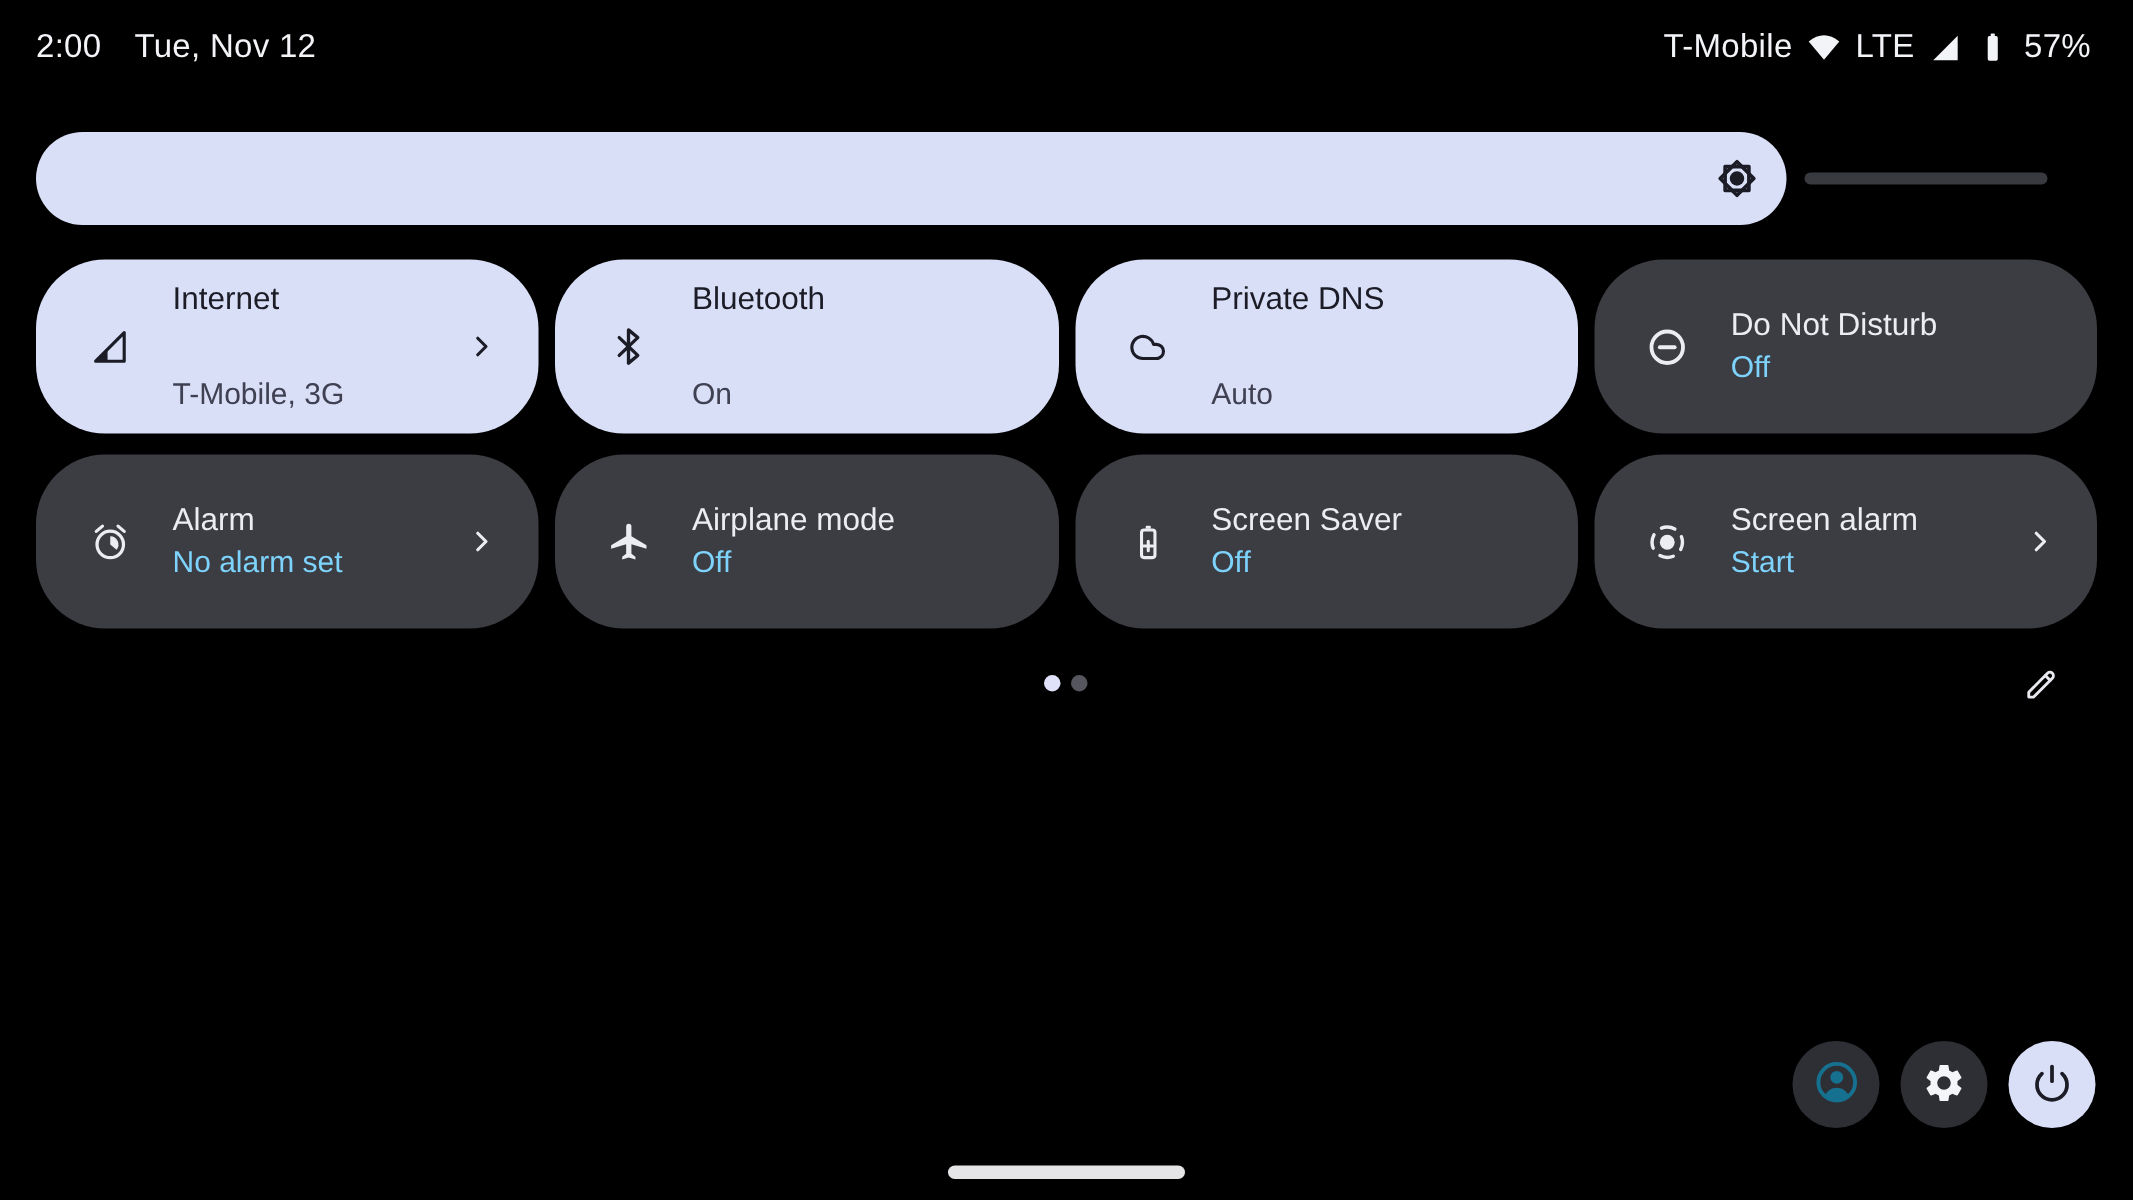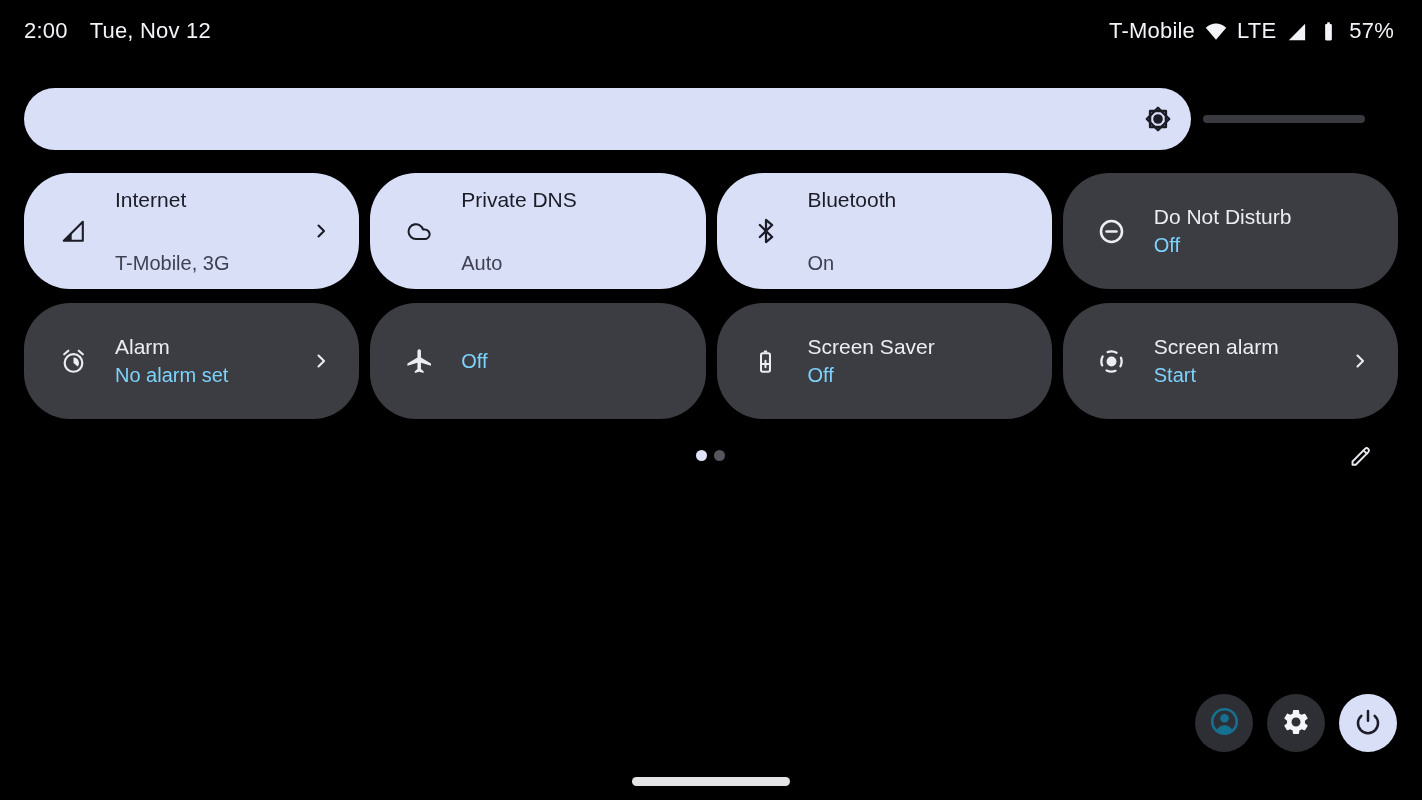--- a/index.html
+++ b/index.html
@@ -124,39 +124,39 @@
       </span>
       <span class="tile-chevron">
         <svg viewBox="0 0 24 24" width="24" height="24">
             <path d="M9.5 6.5 L15 12 L9.5 17.5" fill="none" stroke="currentColor" stroke-width="2.1" stroke-linecap="round" stroke-linejoin="round"></path>
           </svg>
       </span>
     </div>
 
     <div class="tile active">
       <span class="tile-icon">
+        <svg viewBox="0 0 24 24" width="28" height="28">
+          <path d="M6.7 6.9 L17.3 17.1 L12 21.5 L12 2.5 L17.3 6.9 L6.7 17.1" fill="none" stroke="currentColor" stroke-width="1.9" stroke-linejoin="round" stroke-linecap="round"></path>
+        </svg>
+      </span>
+      <span class="tile-text">
+        <span class="tile-title">Bluetooth</span>
+        <span class="tile-sub">On</span>
+      </span>
+    </div>
+
+    <div class="tile active">
+      <span class="tile-icon">
         <svg viewBox="0 0 24 24" width="29" height="29">
           <path d="M17.5 18.2 H9 a6.1 6.1 0 1 1 5.9-7.8 h1.6 a3.9 3.9 0 1 1 0 7.8 Z" fill="none" stroke="currentColor" stroke-width="1.7" stroke-linejoin="round"></path>
         </svg>
       </span>
       <span class="tile-text">
         <span class="tile-title">Private DNS</span>
         <span class="tile-sub">Auto</span>
-      </span>
-    </div>
-
-    <div class="tile active">
-      <span class="tile-icon">
-        <svg viewBox="0 0 24 24" width="28" height="28">
-          <path d="M6.7 6.9 L17.3 17.1 L12 21.5 L12 2.5 L17.3 6.9 L6.7 17.1" fill="none" stroke="currentColor" stroke-width="1.9" stroke-linejoin="round" stroke-linecap="round"></path>
-        </svg>
-      </span>
-      <span class="tile-text">
-        <span class="tile-title">Bluetooth</span>
-        <span class="tile-sub">On</span>
       </span>
     </div>
 
     <div class="tile">
       <span class="tile-icon">
         <svg viewBox="0 0 24 24" width="29" height="29">
           <circle cx="12" cy="12" r="8.7" fill="none" stroke="currentColor" stroke-width="2.1"></circle>
           <path d="M7.9 12 H16.1" stroke="currentColor" stroke-width="2.1" stroke-linecap="round"></path>
         </svg>
       </span>
@@ -185,20 +185,21 @@
       </span>
     </div>
 
     <div class="tile">
       <span class="tile-icon">
         <svg viewBox="0 0 24 24" width="29" height="29">
           <path d="M21.5 15.6 v-1.9 l-8.3-5 V3.3 a1.45 1.45 0 0 0 -2.9 0 v5.4 l-8.3 5 v1.9 l8.3-2.5 v5.2 l-2.2 1.7 v1.5 l3.65-1.05 3.65 1.05 v-1.5 l-2.2-1.7 v-5.2 Z" fill="currentColor"></path>
         </svg>
       </span>
       <span class="tile-text">
+        <span class="tile-title">Airplane mode</span>
         <span class="tile-sub">Off</span>
       </span>
     </div>
 
     <div class="tile">
       <span class="tile-icon">
         <svg viewBox="0 0 24 24" width="29" height="29">
           <rect x="10.6" y="2.9" width="2.8" height="1.7" rx="0.5" fill="currentColor"></rect>
           <rect x="8.3" y="5.2" width="7.4" height="15.3" rx="1.4" fill="none" stroke="currentColor" stroke-width="1.7"></rect>
           <path d="M12 11.5 v5.2 M9.4 14.1 h5.2" stroke="currentColor" stroke-width="1.7" stroke-linecap="round"></path>

